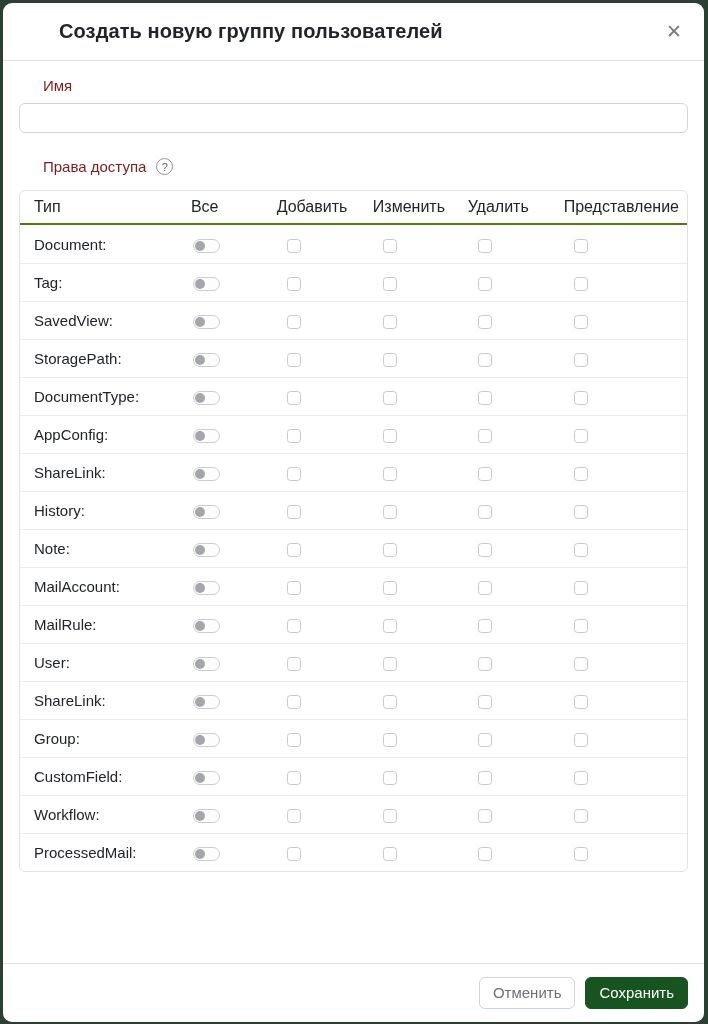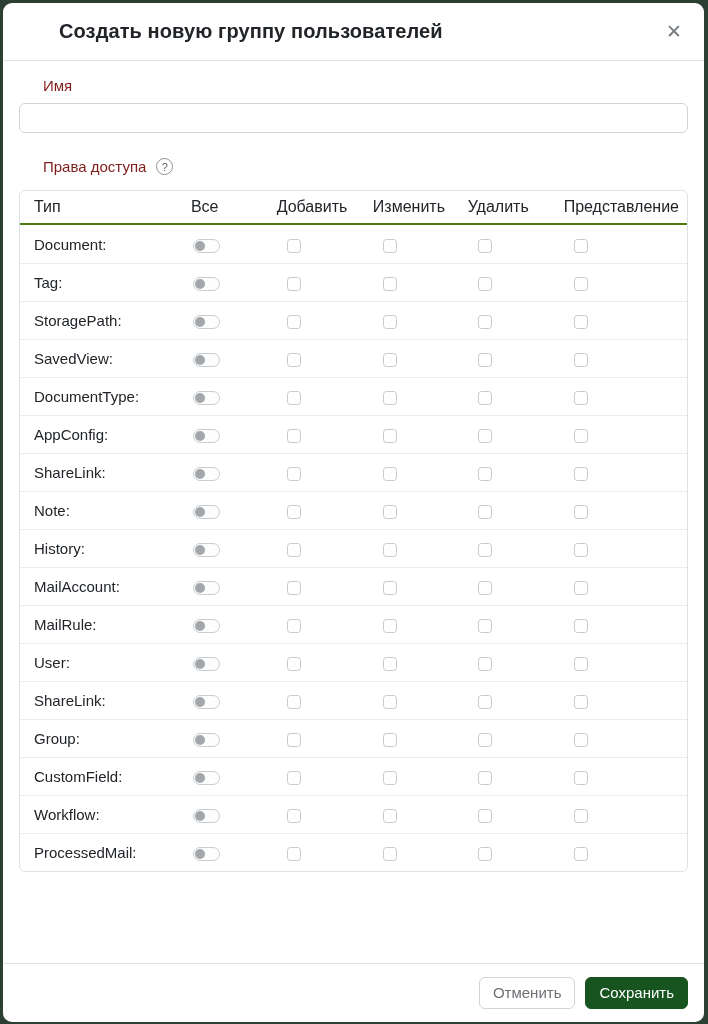--- a/index.html
+++ b/index.html
@@ -264,20 +264,41 @@
       <input type="checkbox" class="perm-check" style="">
     </td>
     <td>
       <input type="checkbox" class="perm-check" style="">
     </td>
   </tr>
 
 
 
   <tr>
+    <td><span>SavedView:</span></td>
+    <td>
+      <button class="switch" aria-checked="false">
+        <span class="knob"></span>
+      </button>
+    </td>
+    <td>
+      <input type="checkbox" class="perm-check" style="">
+    </td>
+    <td>
+      <input type="checkbox" class="perm-check" style="">
+    </td>
+    <td>
+      <input type="checkbox" class="perm-check" style="">
+    </td>
+    <td>
+      <input type="checkbox" class="perm-check" style="">
+    </td>
+  </tr>
+
+  <tr>
     <td><span>StoragePath:</span></td>
     <td>
       <button class="switch" aria-checked="false">
         <span class="knob"></span>
       </button>
     </td>
     <td>
       <input type="checkbox" class="perm-check" style="">
     </td>
     <td>
@@ -285,41 +306,20 @@
     </td>
     <td>
       <input type="checkbox" class="perm-check" style="">
     </td>
     <td>
       <input type="checkbox" class="perm-check" style="">
     </td>
   </tr>
 
   <tr>
-    <td><span>SavedView:</span></td>
-    <td>
-      <button class="switch" aria-checked="false">
-        <span class="knob"></span>
-      </button>
-    </td>
-    <td>
-      <input type="checkbox" class="perm-check" style="">
-    </td>
-    <td>
-      <input type="checkbox" class="perm-check" style="">
-    </td>
-    <td>
-      <input type="checkbox" class="perm-check" style="">
-    </td>
-    <td>
-      <input type="checkbox" class="perm-check" style="">
-    </td>
-  </tr>
-
-  <tr>
     <td><span>DocumentType:</span></td>
     <td>
       <button class="switch" aria-checked="false">
         <span class="knob"></span>
       </button>
     </td>
     <td>
       <input type="checkbox" class="perm-check" style="">
     </td>
     <td>
@@ -369,42 +369,42 @@
     </td>
     <td>
       <input type="checkbox" class="perm-check" style="">
     </td>
     <td>
       <input type="checkbox" class="perm-check" style="">
     </td>
   </tr>
 
   <tr>
+    <td><span>History:</span></td>
+    <td>
+      <button class="switch" aria-checked="false">
+        <span class="knob"></span>
+      </button>
+    </td>
+    <td>
+      <input type="checkbox" class="perm-check" style="">
+    </td>
+    <td>
+      <input type="checkbox" class="perm-check" style="">
+    </td>
+    <td>
+      <input type="checkbox" class="perm-check" style="">
+    </td>
+    <td>
+      <input type="checkbox" class="perm-check" style="">
+    </td>
+  </tr>
+
+  <tr>
     <td><span>Note:</span></td>
-    <td>
-      <button class="switch" aria-checked="false">
-        <span class="knob"></span>
-      </button>
-    </td>
-    <td>
-      <input type="checkbox" class="perm-check" style="">
-    </td>
-    <td>
-      <input type="checkbox" class="perm-check" style="">
-    </td>
-    <td>
-      <input type="checkbox" class="perm-check" style="">
-    </td>
-    <td>
-      <input type="checkbox" class="perm-check" style="">
-    </td>
-  </tr>
-
-  <tr>
-    <td><span>History:</span></td>
     <td>
       <button class="switch" aria-checked="false">
         <span class="knob"></span>
       </button>
     </td>
     <td>
       <input type="checkbox" class="perm-check" style="">
     </td>
     <td>
       <input type="checkbox" class="perm-check" style="">

